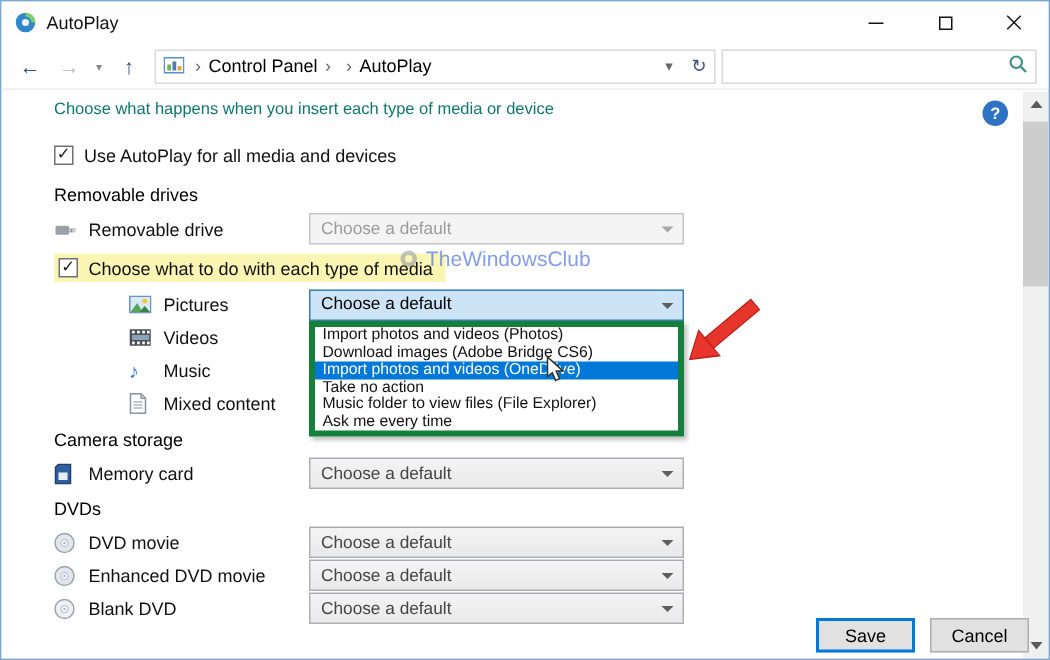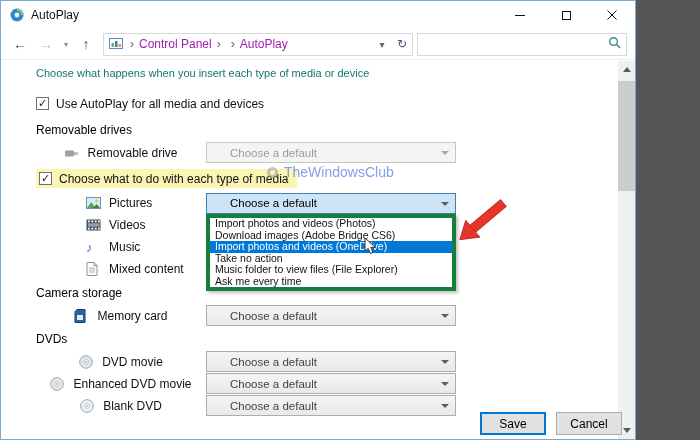--- a/index.html
+++ b/index.html
@@ -1,19 +1,19 @@
 <!DOCTYPE html>
 <html><head>
 <meta charset="utf-8">
 <style>
   * { box-sizing: border-box; margin: 0; padding: 0; }
   html,body { background:#555; }
   body { font-family:"Liberation Sans","DejaVu Sans",sans-serif; font-size:12px; color:#111; }
 
-  .window { position:relative; width:636px; height:440px; background:#fff;
+  .window { position:relative; width:700px; height:440px; background:#fff;
             border:1px solid #79a7d6; overflow:hidden; }
 
   
   .titlebar { height:28px; display:flex; align-items:center; padding-left:8px; background:#fff; }
   .app-icon { width:16px; height:16px; display:inline-flex; }
   .title { margin-left:6px; font-size:12px; color:#111; }
   .win-controls { margin-left:auto; display:flex; height:100%; }
   .wc { width:46px; height:100%; display:flex; align-items:center; justify-content:center; }
   .min-glyph { width:10px; height:1px; background:#111; display:block; }
   .max-glyph { width:9px; height:9px; border:1px solid #111; display:block; }
@@ -22,21 +22,21 @@
   .navbar { height:31px; display:flex; align-items:center; padding:0 8px 0 6px;
             border-bottom:1px solid #ececec; background:#fff; }
   .navbtn { width:26px; height:24px; display:flex; align-items:center; justify-content:center;
             font-size:14px; color:#39547c; }
   .navbtn.disabled { color:#c0c0c0; }
   .navbtn.small { width:14px; font-size:8px; color:#888; }
   .addressbar { flex:1; height:23px; border:1px solid #d9d9d9; margin:0 4px 0 4px;
                 display:flex; align-items:center; padding-left:5px; background:#fff; overflow:hidden; }
   .cp-icon { width:14px; height:13px; display:inline-flex; margin-right:2px; }
   .sep { color:#666; font-size:12px; padding:0 5px; }
-  .crumb { color:#a21caf; white-space:nowrap; }
+  .crumb { color:#000000; white-space:nowrap; }
   .addr-spacer { flex:1; }
   .addr-btn { width:20px; text-align:center; color:#666; font-size:10px; }
   .addr-btn.refresh { font-size:12px; color:#39547c; }
   .searchbox { width:210px; height:23px; border:1px solid #d9d9d9; background:#fff;
                display:flex; align-items:center; justify-content:flex-end; padding-right:5px; }
 
   
   .content { position:absolute; top:60px; left:0; width:681px; bottom:0;
              padding:6px 0 0 35px; background:#fff; }
   .head-row { display:flex; justify-content:space-between; align-items:flex-start;
@@ -48,26 +48,26 @@
   .chk-row { display:flex; align-items:center; gap:7px; height:15px; margin-bottom:12px; }
   .checkbox { width:13px; height:13px; border:1px solid #707070; background:#fff; flex:none;
               display:flex; align-items:center; justify-content:center; }
   .check { font-size:11px; line-height:1; color:#1a1a1a; margin-top:-1px; }
   .chk-row.yellow { background:#fbf5b4; width:fit-content; padding:2px 9px 2px 3px; height:19px;
                     margin-bottom:4px; }
 
   .group-title { height:15px; margin-bottom:4px; color:#000; }
   .row { display:flex; align-items:center; height:21px; margin-bottom:6px; }
   .label-area { display:flex; align-items:center; gap:7px; }
-  .w170 { width:170px;justify-content:center; } .w120 { width:120px; }
+  .w170 { width:170px; } .w120 { width:120px; }
   .micon { width:16px; height:15px; display:inline-flex; flex:none; align-items:center; }
   .note { font-size:13px; color:#3a76c9; line-height:1; }
 
   .combo { width:250px; height:21px; border:1px solid #abadb3; background:linear-gradient(#f4f4f4,#e9e9e9);
-           display:flex; align-items:center; padding-left:23px; font-size:11.5px; color:#444;
+           display:flex; align-items:center; padding-left:7px; font-size:11.5px; color:#444;
            position:relative; }
   .combo .caret { position:absolute; right:6px; top:8px; width:0; height:0;
                   border-left:4px solid transparent; border-right:4px solid transparent;
                   border-top:4px solid #5f5f5f; }
   .combo.disabled { color:#9b9b9b; background:#f4f4f4; border-color:#c6c6c6; }
   .combo.disabled .caret { border-top-color:#a8a8a8; }
   .combo.focused { background:#cde4f7; border-color:#3c7fb1; color:#000; }
 
   .media { position:relative; margin-left:50px; margin-bottom:6px; }
   .media .row { height:22px; margin-bottom:0; }

